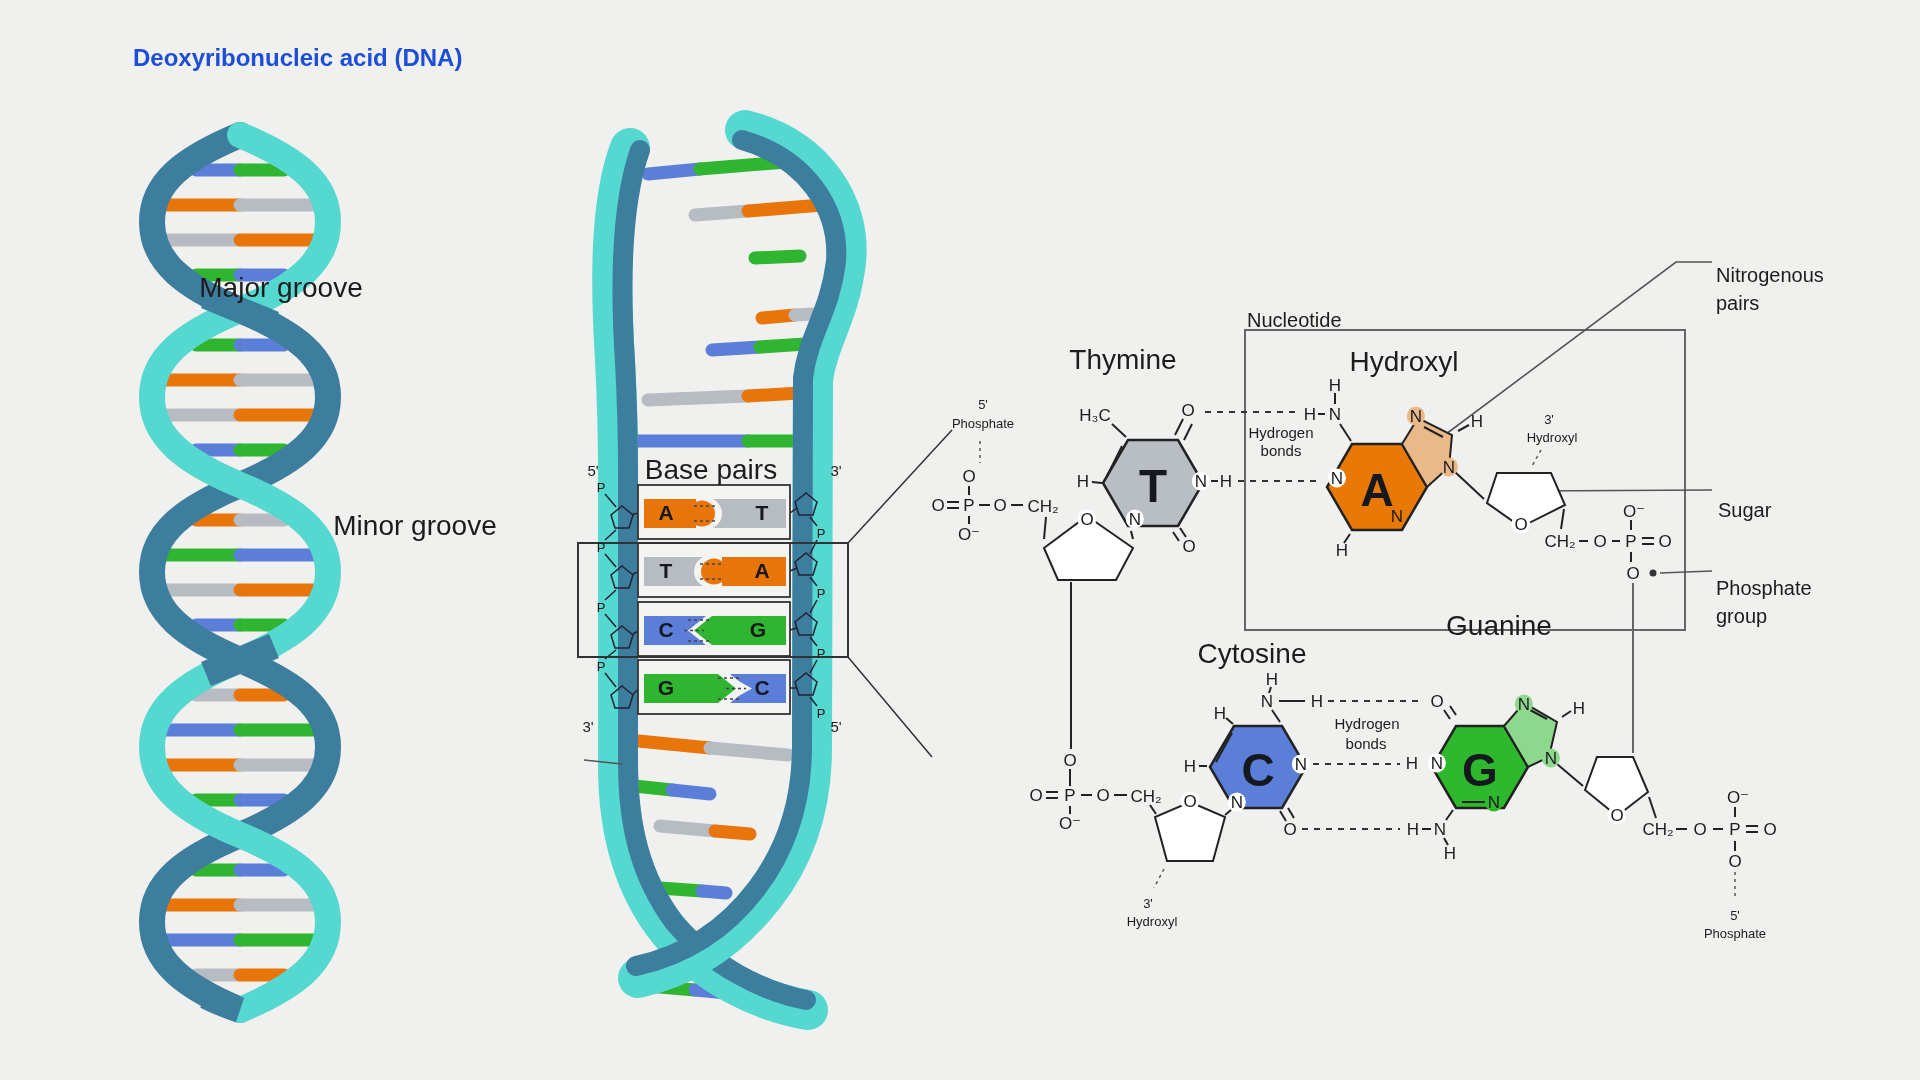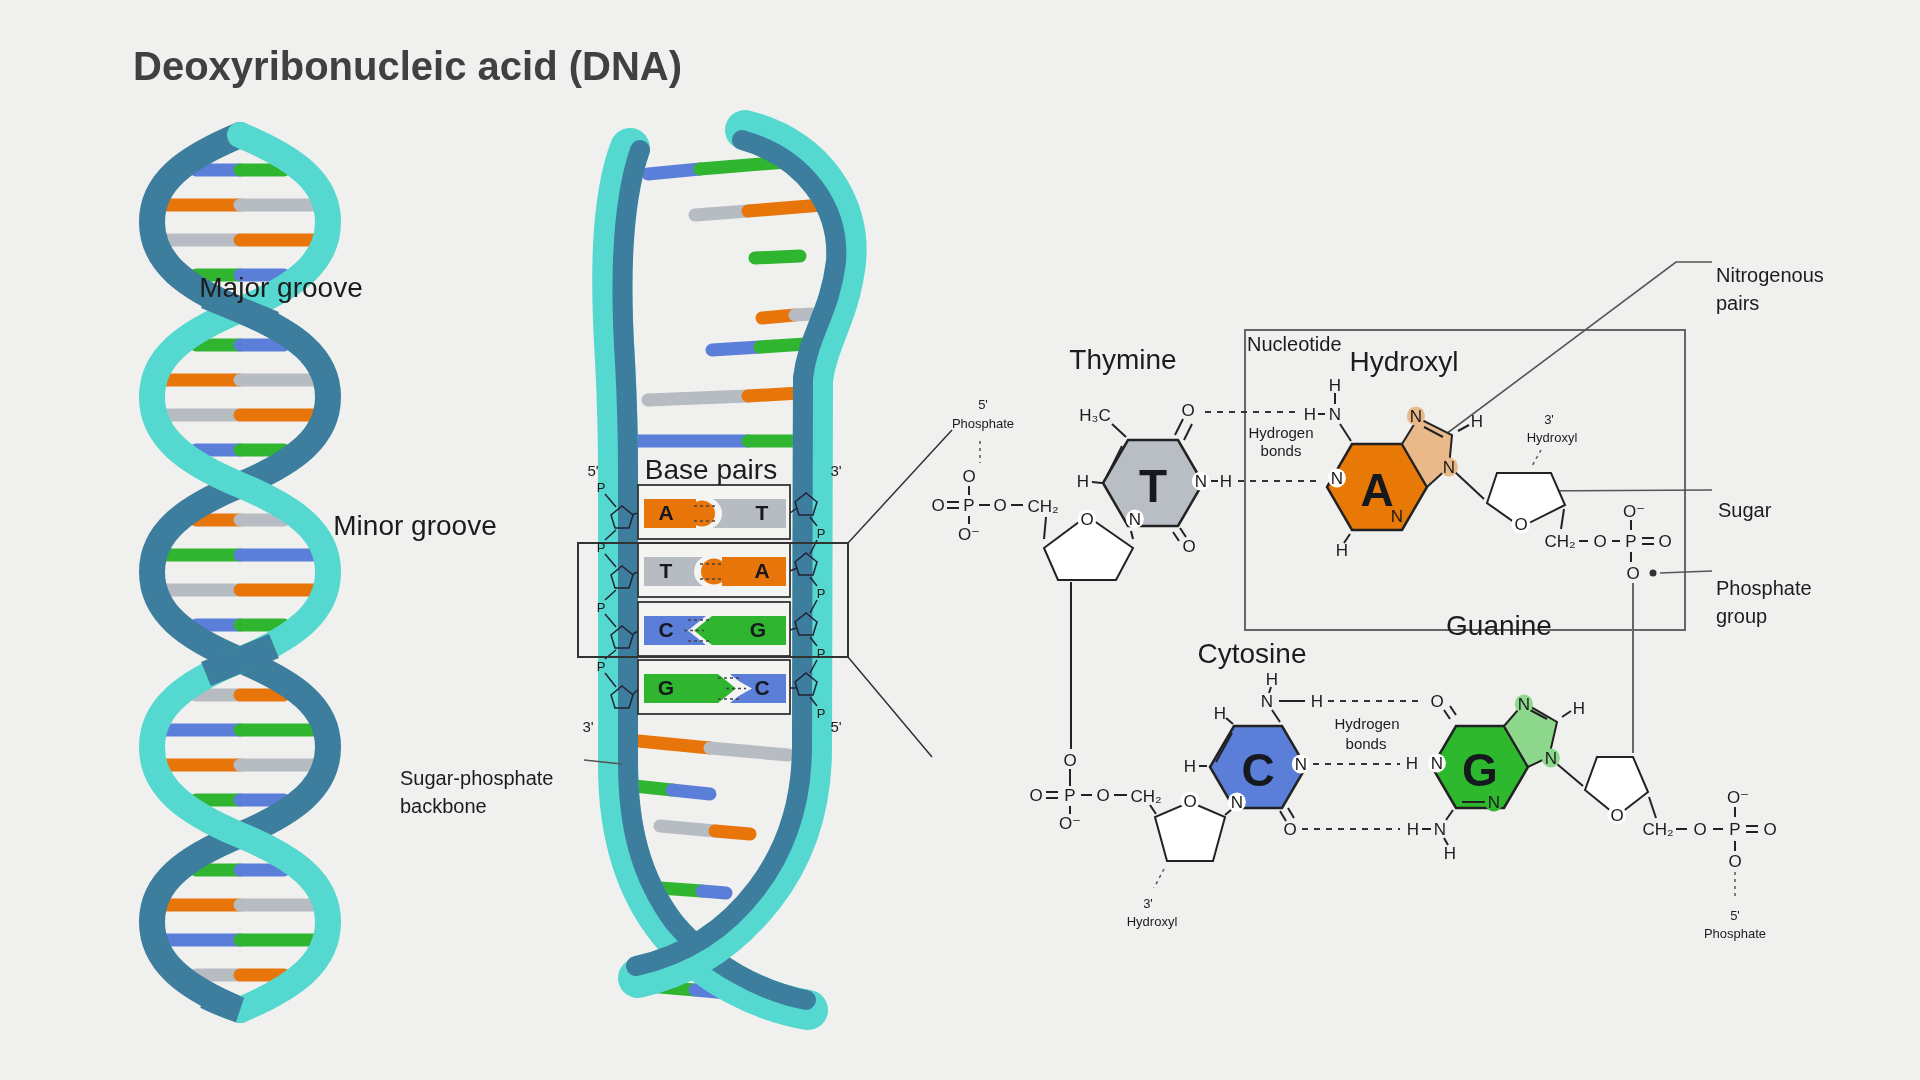--- a/index.html
+++ b/index.html
@@ -1,19 +1,19 @@
 <!DOCTYPE html>
 <html><head>
 <meta charset="utf-8">
 <style>
   html,body{margin:0;padding:0;background:#e8e8e6;}
   .stage{position:relative;width:1920px;height:1080px;background:#f0f0ee;overflow:hidden;
          font-family:"Liberation Sans","DejaVu Sans",sans-serif;color:#1c1c1c;}
   svg{position:absolute;left:0;top:0;}
-  .title{position:absolute;left:133px;top:44px;font-size:40px;font-weight:bold;color:#404040;white-space:nowrap;}
+  .title{position:absolute;left:133px;top:44px;font-size:24px;font-weight:bold;color:#1d4ed8;white-space:nowrap;}
   .lbl{position:absolute;transform:translate(-50%,-50%);font-size:28px;white-space:nowrap;}
   .blk{position:absolute;font-size:20px;line-height:28px;white-space:nowrap;margin-top:18px;}
   .pl{position:absolute;transform:translate(-50%,-50%);font-size:17px;white-space:nowrap;line-height:1;}
   .bp{position:absolute;transform:translate(-50%,-50%);font-size:21px;font-weight:bold;color:#15181d;}
 </style>
 </head>
 <body>
 
 <div class="stage">
 
@@ -295,26 +295,22 @@
     </g>
   </g>
 </svg>
 
 <div class="title">Deoxyribonucleic acid (DNA)</div>
 
 <div class="lbl" style="left:281px;top:288px;">Major groove</div>
 <div class="lbl" style="left:415px;top:518px;margin-top:8px;">Minor groove</div>
 <div class="lbl" style="left:711px;top:470px;">Base pairs</div>
 
-<div class="blk" style="left:400px;top:746px;">
-  <div>Sugar-phosphate</div>
-  <div>backbone</div>
-</div>
-
-<div class="blk" style="left:1247px;top:312px;">Nucleotide</div>
+
+<div class="blk" style="left:1247px;top:288px;">Nucleotide</div>
 
 <div class="lbl" style="left:1123px;top:360px;">Thymine</div>
 <div class="lbl" style="left:1404px;top:362px;">Hydroxyl</div>
 <div class="lbl" style="left:1252px;top:654px;">Cytosine</div>
 <div class="lbl" style="left:1499px;top:626px;text-align:center;">Guanine</div>
 
 <div class="blk" style="left:1716px;top:243px;">
   <div>Nitrogenous</div>
   <div>pairs</div>
 </div>

